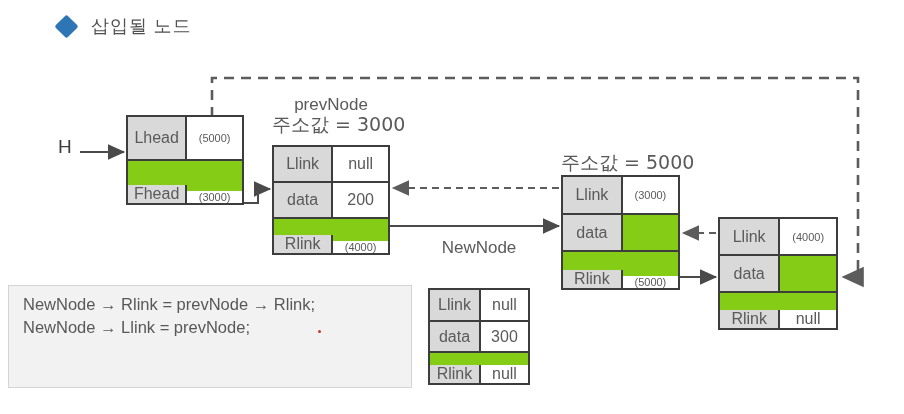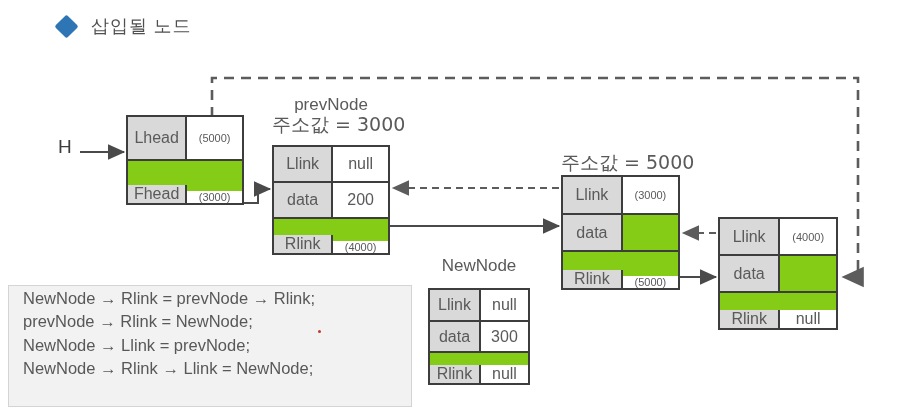--- a/index.html
+++ b/index.html
@@ -63,23 +63,23 @@
   
   .h-label{
     position:absolute;left:58px;top:136px;font-size:19px;color:#3d3d3d;
   }
 
   
   #wires{position:absolute;left:0;top:0;width:904px;height:414px;pointer-events:none;}
 
   
   .code-box{
-    position:absolute;left:8px;top:285px;width:404px;height:122px;
+    position:absolute;left:8px;top:285px;width:404px;height:103px;
     background:#f2f2f2;border:1px solid #d4d4d4;box-sizing:border-box;
-    padding:1px 0 0 14px;
+    padding:7px 0 0 14px;
   }
   .code-line{
     font-size:16.5px;color:#585858;line-height:1.42;white-space:nowrap;
     font-family:"Liberation Sans","DejaVu Sans",sans-serif;
   }
   .red-dot{position:absolute;left:318px;top:330px;width:3px;height:3px;background:#c0392b;border-radius:50%;}
 </style>
 </head>
 <body>
 
@@ -140,21 +140,21 @@
     <div class="row">
       <div class="cell key">data</div>
       <div class="cell val">200</div>
     </div>
     <div class="row">
       <div class="cell key">Rlink</div>
       <div class="cell val addr">(4000)</div>
     </div>
   </div>
 
-  <div class="node-cap" style="left:423px;top:256px;width:112px;">
+  <div class="node-cap" style="left:423px;top:238px;width:112px;">
     <span class="nm">NewNode</span>
   </div>
   <div class="node" style="left:428px;top:288px;width:102px;height:97px;">
     <div class="row">
       <div class="cell key">Llink</div>
       <div class="cell val">null</div>
     </div>
     <div class="row">
       <div class="cell key">data</div>
       <div class="cell val">300</div>
@@ -191,19 +191,17 @@
       <div class="cell key">data</div>
     </div>
     <div class="row">
       <div class="cell key">Rlink</div>
       <div class="cell val">null</div>
     </div>
   </div>
 
   <div class="code-box">
     <div class="code-line">NewNode → Rlink = prevNode → Rlink;</div>
-    <div class="code-line">prevNode → Rlink = NewNode;</div>
     <div class="code-line">NewNode → Llink = prevNode;</div>
-    <div class="code-line">NewNode → Rlink → Llink = NewNode;</div>
   </div>
   <div class="red-dot"></div>
 
 </div>
 
 </body></html>

